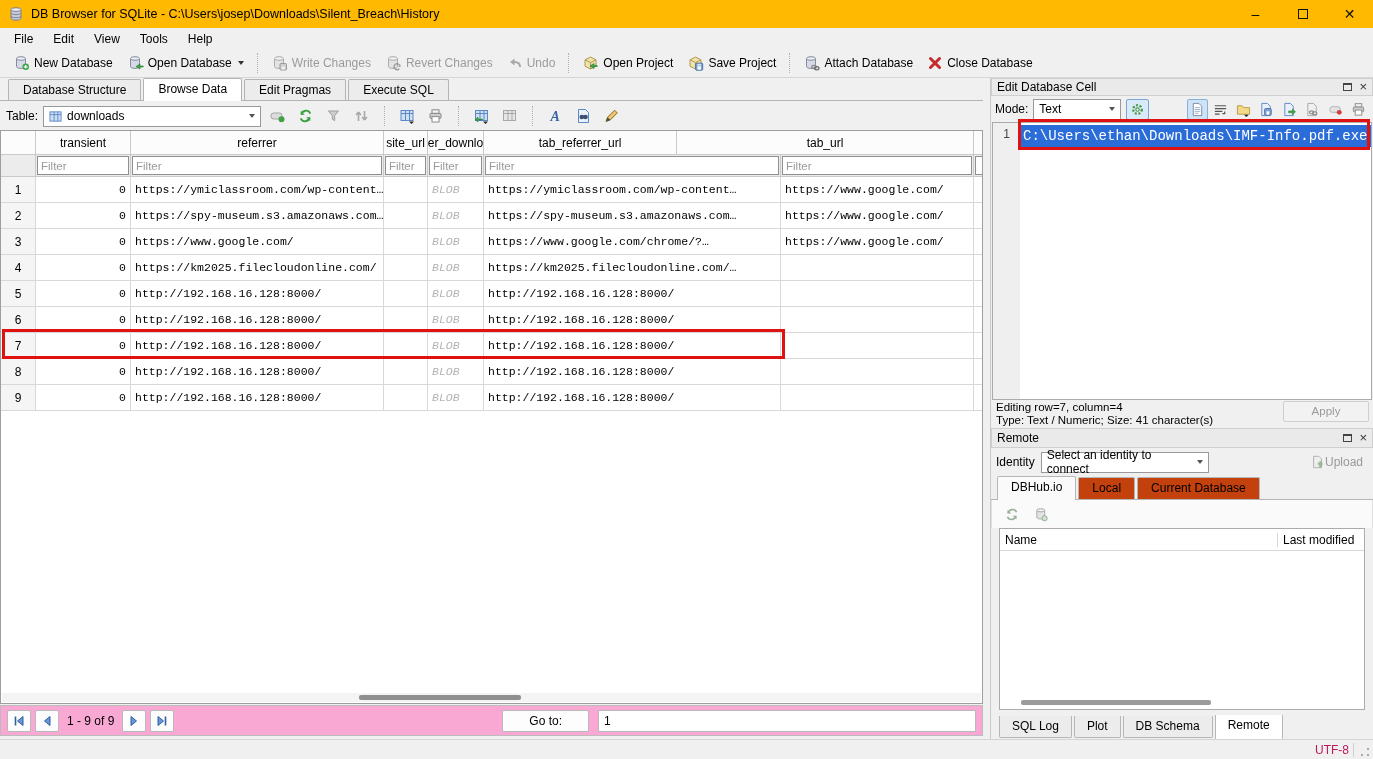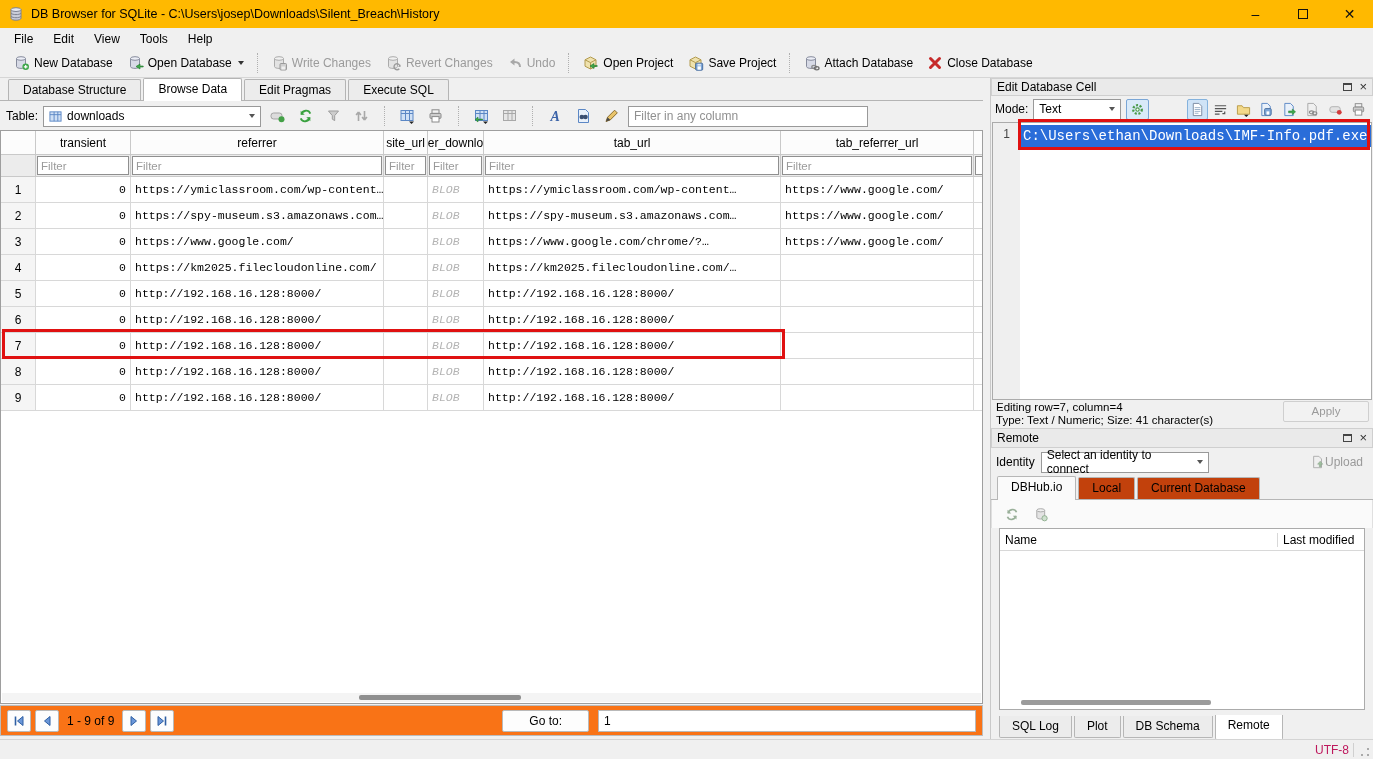--- a/index.html
+++ b/index.html
@@ -50,21 +50,21 @@
   .tcell { height:26px; border-right:1px solid #d8d8d8; border-bottom:1px solid #d8d8d8; display:flex; align-items:center; padding:0 4px; overflow:hidden; white-space:nowrap; font-size:11.5px; }
   .gut { background:#f5f5f5; justify-content:center; font-family:"Liberation Sans",sans-serif; font-size:12px; padding:0; }
   .tnum { justify-content:flex-end; }
   .blob { color:#b4b4b4; font-style:italic; }
   .c-num{width:35px;} .c-transient{width:95px;} .c-referrer{width:253px;} .c-site{width:44px;} .c-dl{width:56px;} .c-taburl{width:297px;} .c-tabref{width:193px;} .c-extra{width:8px; border-right:none;}
 
   .hscroll { position:absolute; left:1px; right:1px; bottom:1px; height:9px; background:#f4f4f4; }
   .hthumb { position:absolute; top:2px; height:5px; background:#8f8f8f; border-radius:2px; }
 
   
-  .navbar { position:absolute; left:0; width:983px; top:627px; height:31px; border:1px solid #bcbcbc; background:#f97316; display:flex; align-items:center; padding:0 6px; gap:4px; }
+  .navbar { position:absolute; left:0; width:983px; top:627px; height:31px; border:1px solid #bcbcbc; background:#f9a8d4; display:flex; align-items:center; padding:0 6px; gap:4px; }
   .navbtn { width:24px; height:22px; border:1px solid #b9b9b9; background:#fdfdfd; border-radius:2px; display:flex; align-items:center; justify-content:center; }
   .range { margin:0 4px; white-space:nowrap; }
   .goto-btn { margin-left:auto; border:1px solid #b9b9b9; background:#fdfdfd; border-radius:2px; height:22px; padding:0 26px; display:flex; align-items:center; }
   .goto-input { width:378px; height:22px; border:1px solid #b9b9b9; padding:0 5px; font-size:12px; font-family:"Liberation Sans",sans-serif; margin-left:5px; }
 
   
   .right-pane { position:absolute; left:990px; top:78px; width:383px; bottom:20px; background:#f0f0f0; border-left:1px solid #c9c9c9; }
   .dock-header { height:18px; background:#eaeaea; border:1px solid #cfcfcf; display:flex; align-items:center; padding:0 5px; }
   .dock-header .dtitle { font-size:12px; }
   .dock-btns { margin-left:auto; display:flex; gap:7px; align-items:center; }
@@ -341,32 +341,31 @@
           <circle cx="10" cy="9" r="2.3" fill="#3b4f70"></circle>
           <rect x="7.5" y="7.6" width="1.4" height="1.2" fill="#3b4f70"></rect>
         </svg>
       </span>
     <span class="ibtn">
         <svg width="17" height="16" viewBox="0 0 16 16">
           <path d="M2.5 13.5l1.6-4.3 7-7 2.7 2.7-7 7z" fill="#e9c46a" stroke="#8a6d2f"></path>
           <path d="M2.5 13.5l1.6-4.3 2.7 2.7z" fill="#4a4a4a"></path>
         </svg>
       </span>
-    <input class="filter-main" placeholder="Filter in any column" style="">
   </div>
 
   <div class="gridwrap">
     <div class="thead">
       <div class="thcell c-num"></div>
       <div class="thcell c-transient">transient</div>
       <div class="thcell c-referrer">referrer</div>
       <div class="thcell c-site">site_url</div>
       <div class="thcell c-dl">er_downlo</div>
+      <div class="thcell c-tabref">tab_referrer_url</div>
       <div class="thcell c-taburl">tab_url</div>
-      <div class="thcell c-tabref">tab_referrer_url</div>
       <div class="thcell c-extra"></div>
     </div>
     <div class="frow">
       <div class="fcell c-num" style="background:#ececec;"></div>
       <div class="fcell c-transient"><input placeholder="Filter" style=""></div>
       <div class="fcell c-referrer"><input placeholder="Filter" style=""></div>
       <div class="fcell c-site"><input placeholder="Filter" style=""></div>
       <div class="fcell c-dl"><input placeholder="Filter" style=""></div>
       <div class="fcell c-taburl"><input placeholder="Filter" style=""></div>
       <div class="fcell c-tabref"><input placeholder="Filter" style=""></div>

